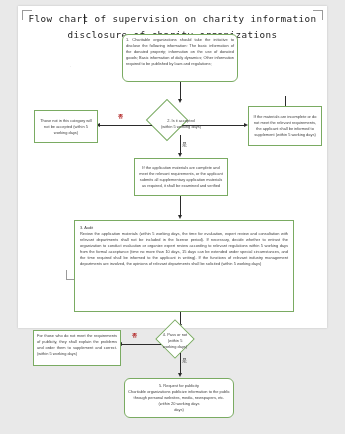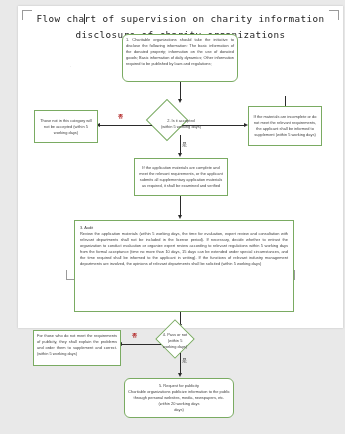--- a/index.html
+++ b/index.html
@@ -8,21 +8,20 @@
     background:#e9e9e9;
     font-family:"Liberation Sans", sans-serif;
     overflow:hidden;
   }
   #page{
     position:absolute;
     left:18px;top:6px;
     width:309px;height:322px;
     background:#ffffff;
     box-shadow:0 0 2px rgba(0,0,0,0.18);
-    padding-left:16px;
   }
   
   .crop{position:absolute;border-color:#9a9a9a;border-style:solid;width:9px;height:9px;}
   .crop.tl{border-width:1px 0 0 1px;}
   .crop.tr{border-width:1px 1px 0 0;}
   .crop.bl{border-width:0 0 1px 1px;}
   .crop.br{border-width:0 1px 1px 0;}
 
   .title{
     position:absolute;

